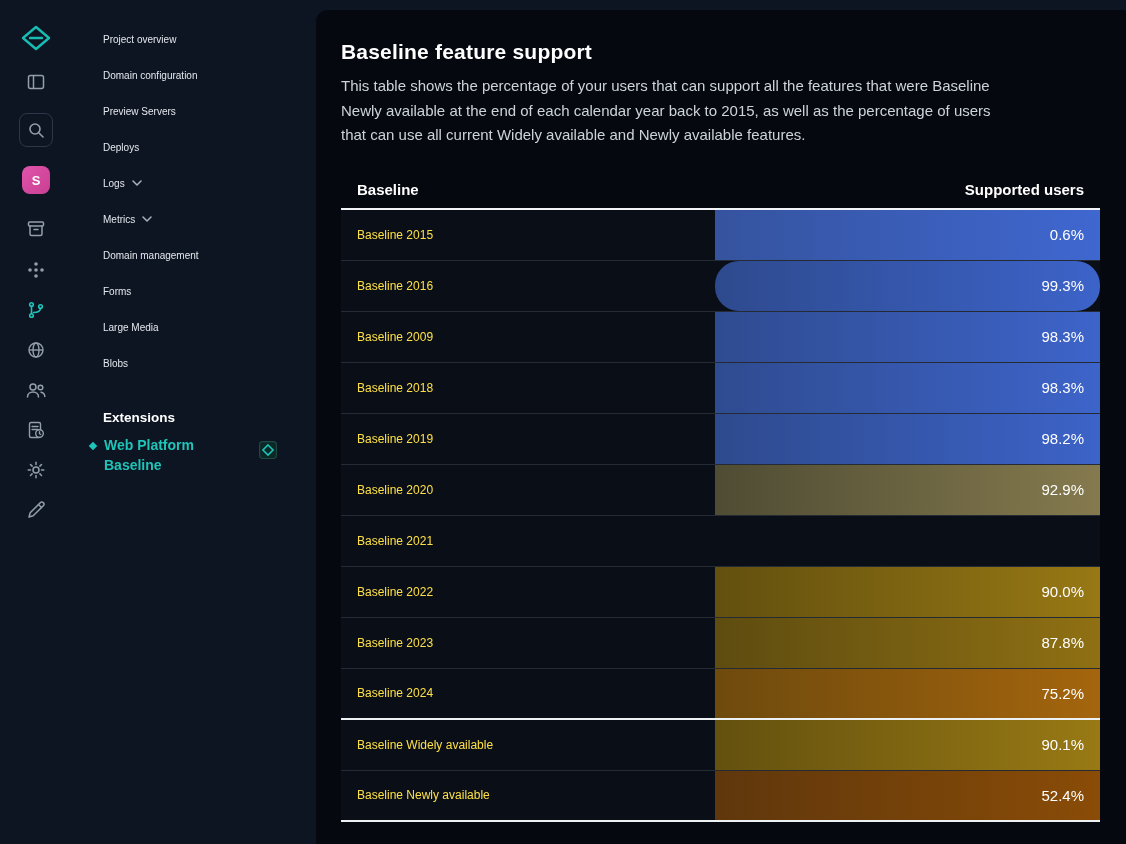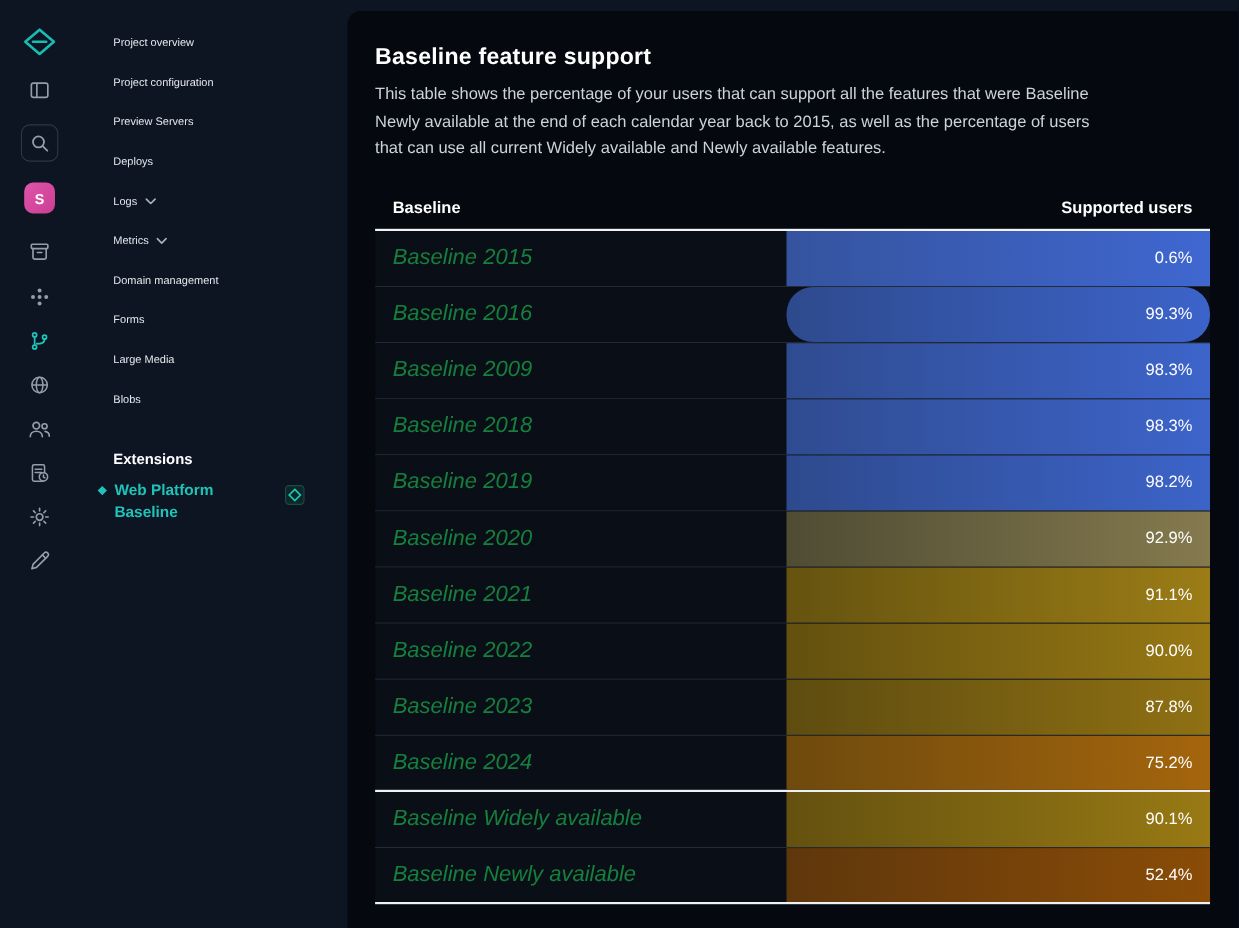--- a/index.html
+++ b/index.html
@@ -76,21 +76,21 @@
   .th-left  { flex:1; padding-left:16px; }
   .th-right { width:385px; text-align:right; padding-right:16px; }
   .trow {
     display:flex; height:51px;
     background:#0a0e16;
     border-bottom:1px solid #252b35;
   }
   .trow.rule-after { border-bottom:2px solid #eef1f3; }
   .tlabel {
     flex:1; display:flex; align-items:center;
-    padding-left:16px; font-size:20px; color:#15803d;font-style:italic;
+    padding-left:16px; font-size:12px; color:#fde047;
   }
   .tbar {
     width:385px; display:flex; align-items:center; justify-content:flex-end;
     padding-right:16px;
   }
   .tval { font-size:15px; color:#ffffff; }
 </style>
 </head>
 <body>
 
@@ -195,21 +195,21 @@
   </aside>
 
   <nav class="sidenav">
     <div id="nav-list">
   <div class="nav-item">
     <span class="nav-label">Project overview</span>
 
   </div>
 
   <div class="nav-item">
-    <span class="nav-label">Project configuration</span>
+    <span class="nav-label">Domain configuration</span>
 
   </div>
 
   <div class="nav-item">
     <span class="nav-label">Preview Servers</span>
 
   </div>
 
   <div class="nav-item">
     <span class="nav-label">Deploys</span>
@@ -312,23 +312,20 @@
 
   <div class="trow">
     <div class="tlabel">Baseline 2020</div>
     <div class="tbar" style="background: linear-gradient(90deg, rgb(79, 76, 52), rgb(133, 122, 78));">
       <span class="tval">92.9%</span>
     </div>
   </div>
 
   <div class="trow">
     <div class="tlabel">Baseline 2021</div>
-    <div class="tbar" style="background: linear-gradient(90deg, rgb(101, 83, 15), rgb(155, 124, 22));">
-      <span class="tval">91.1%</span>
-    </div>
   </div>
 
   <div class="trow">
     <div class="tlabel">Baseline 2022</div>
     <div class="tbar" style="background: linear-gradient(90deg, rgb(99, 80, 15), rgb(151, 120, 20));">
       <span class="tval">90.0%</span>
     </div>
   </div>
 
   <div class="trow">

